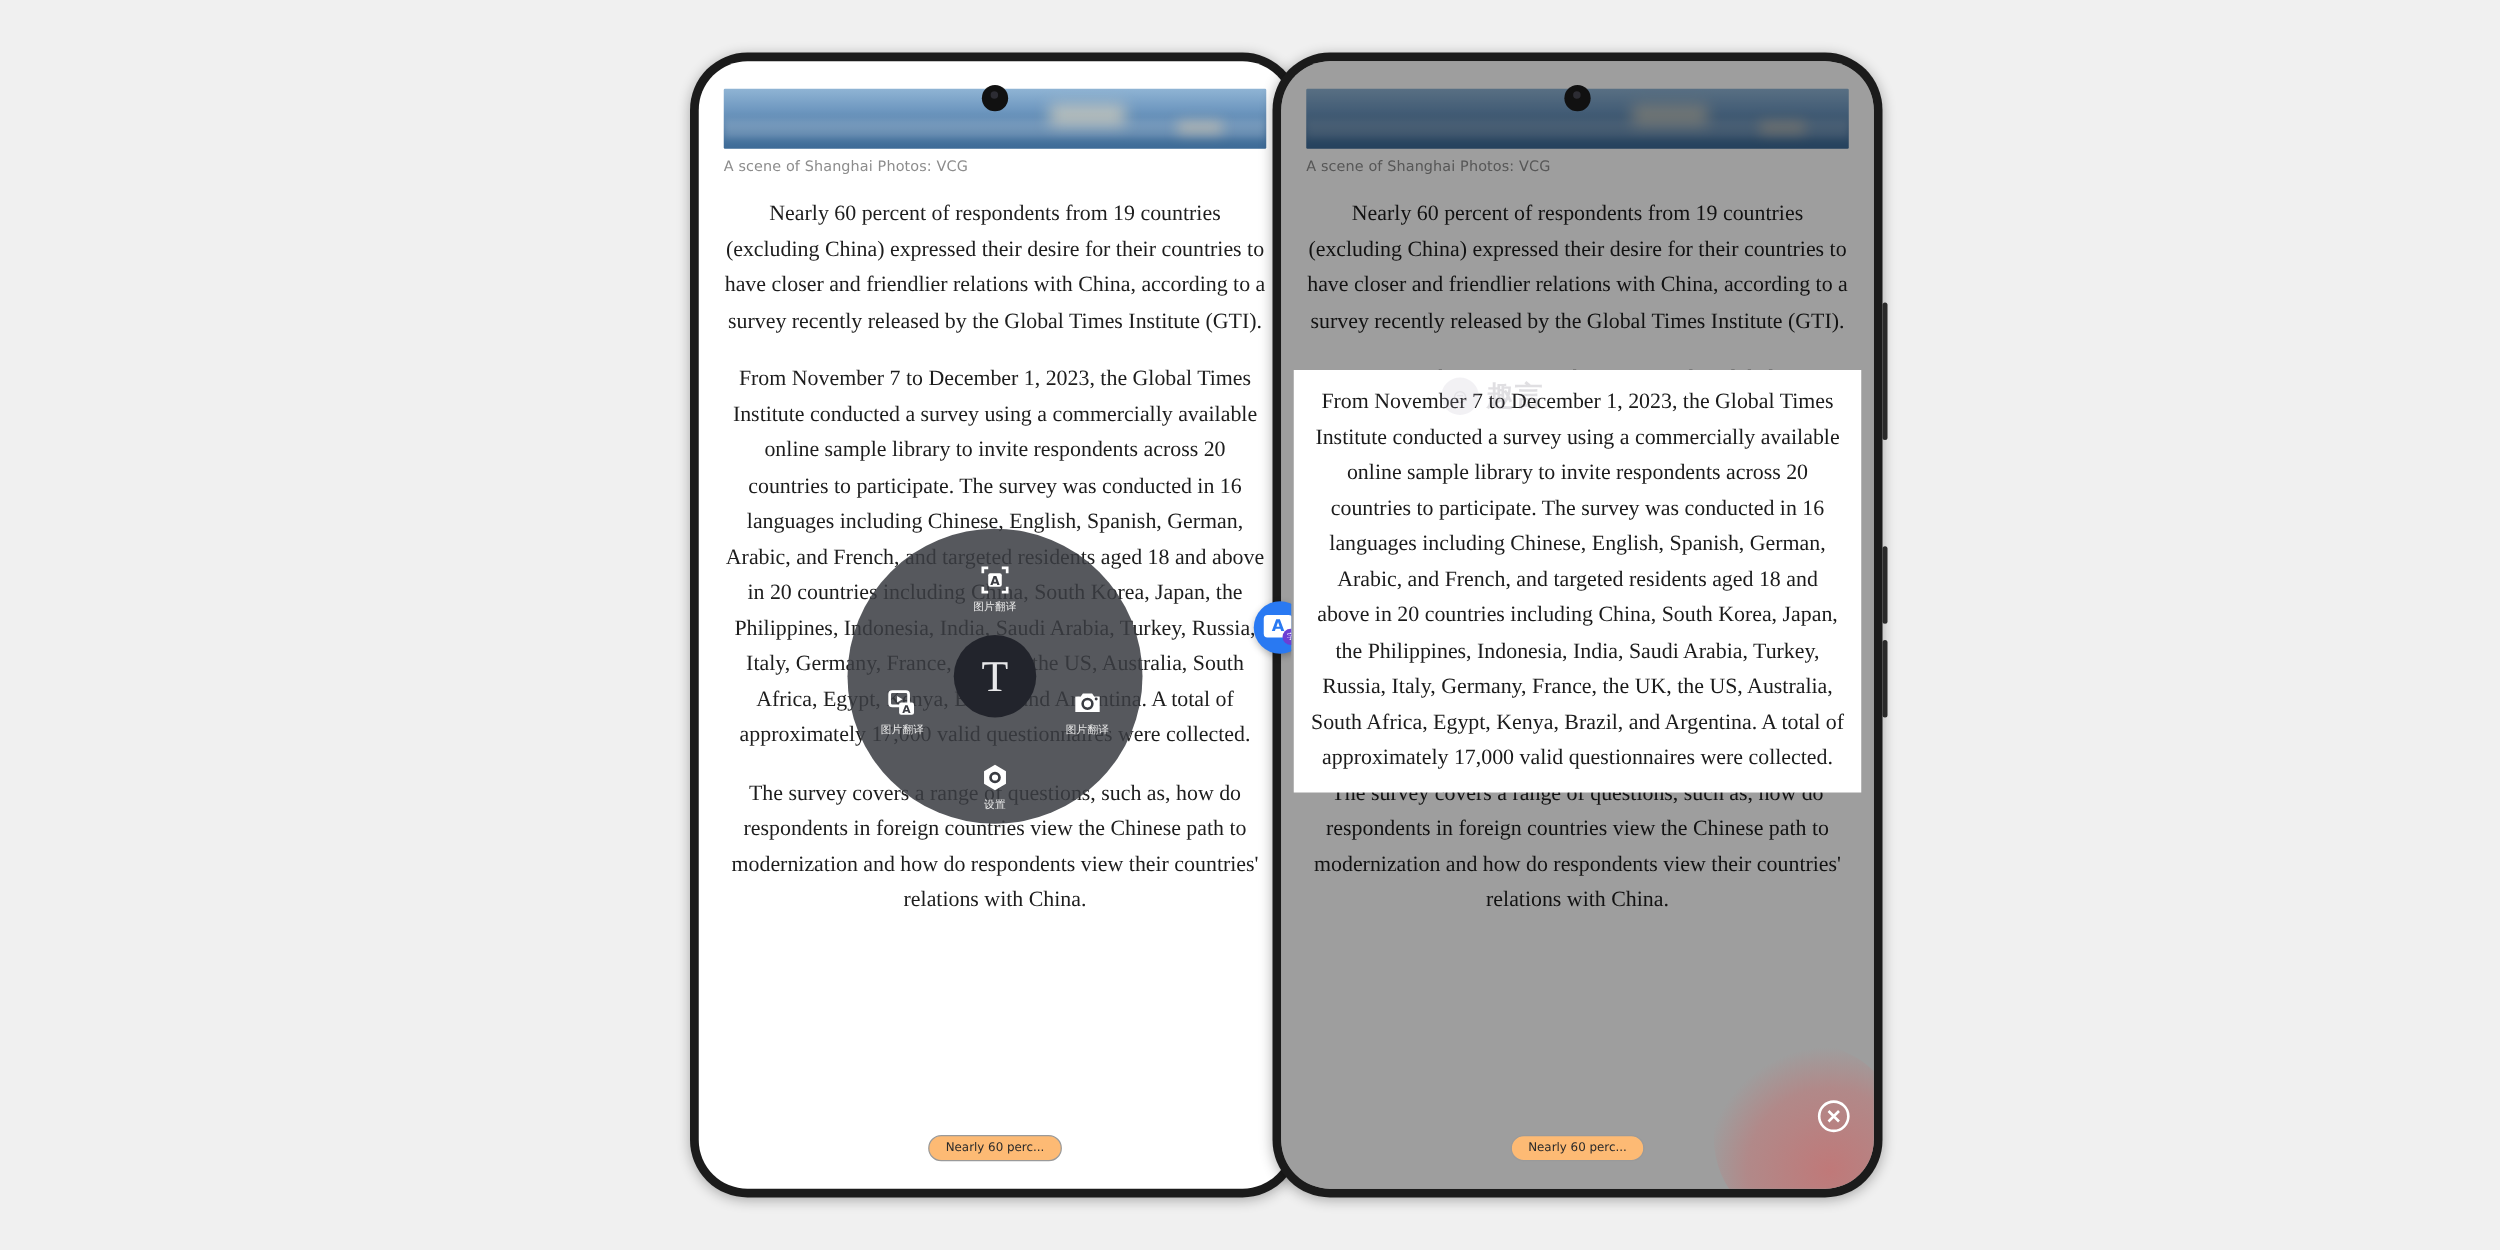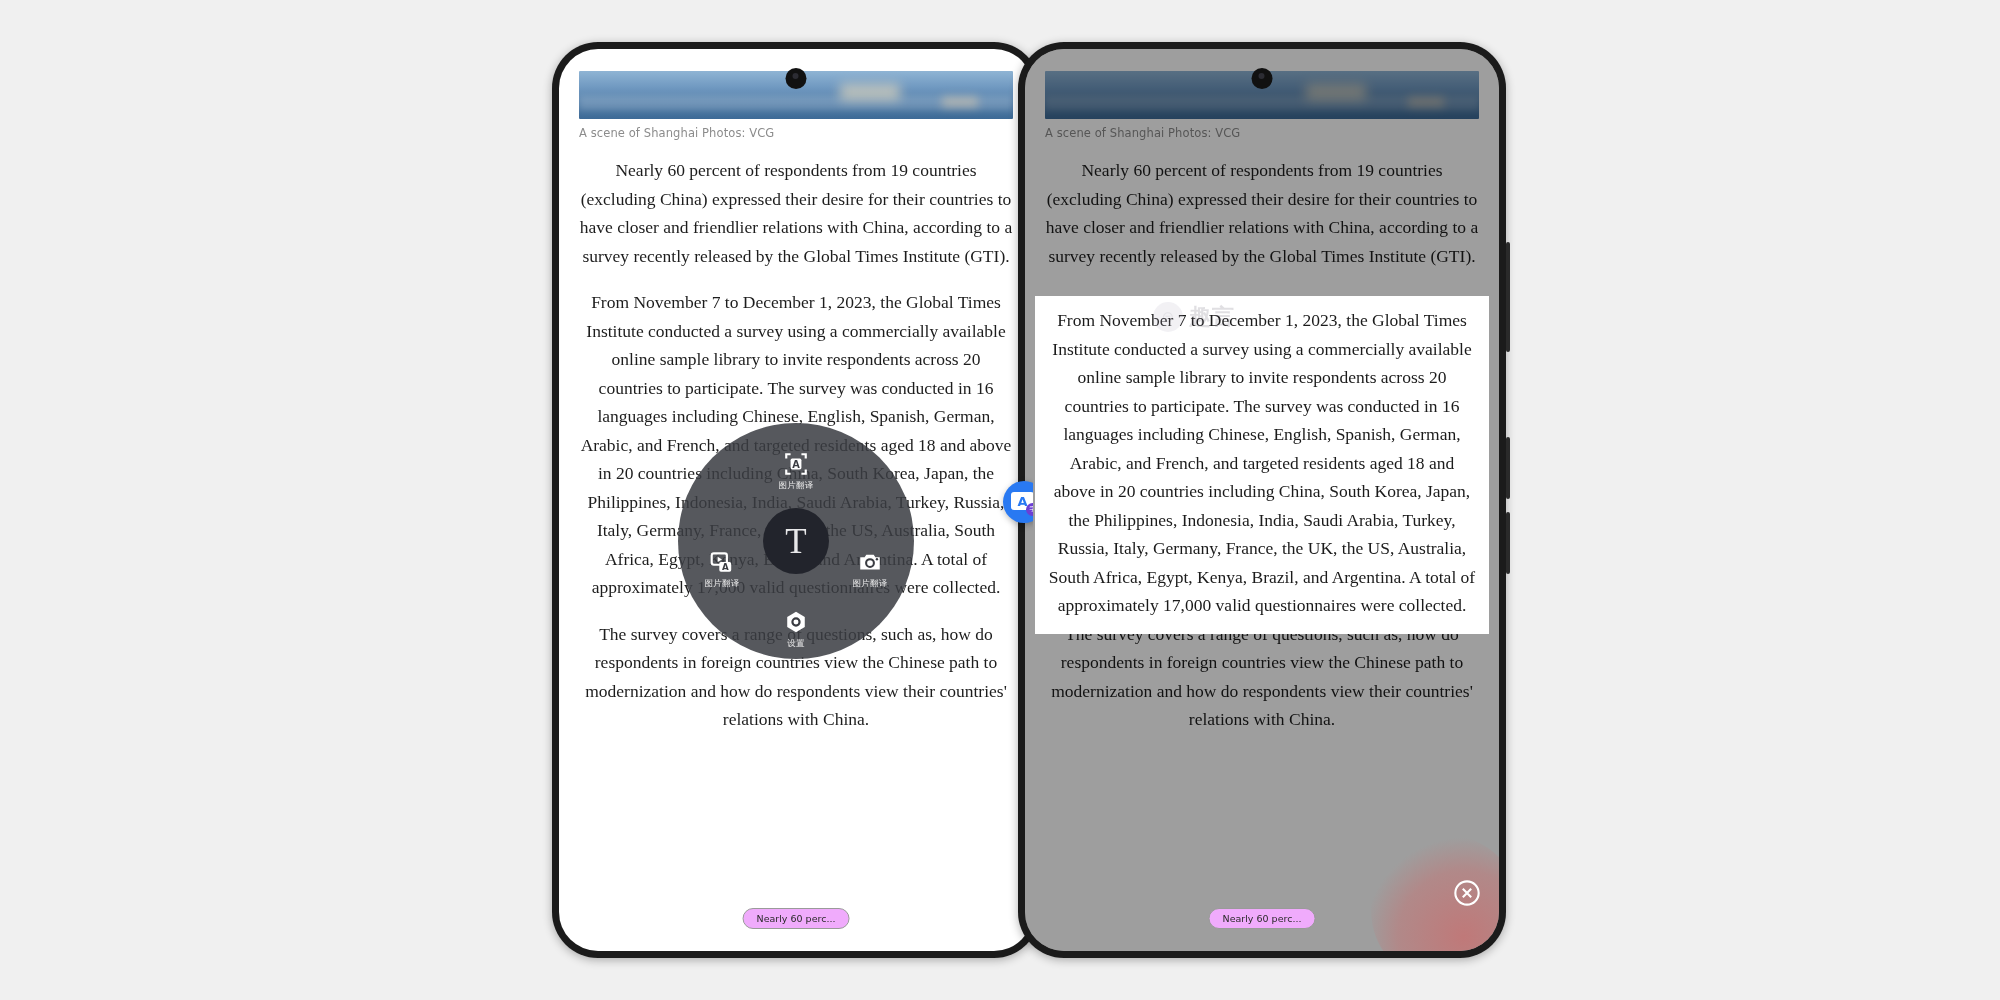--- a/index.html
+++ b/index.html
@@ -112,21 +112,21 @@
   }
   .para.first { margin-top: 16px; }
 
   
   .bottom-pill {
     position: absolute;
     left: 50%; bottom: 22px;
     transform: translateX(-50%);
     border: 1px solid #9a9a9a;
     border-radius: 14px;
-    background: #f0abfc;
+    background: #fdba74;
     padding: 4px 13px;
     font-family: "DejaVu Sans", sans-serif;
     font-size: 9.5px;
     color: #2a2a2a;
     white-space: nowrap;
     z-index: 30;
     text-align: right;
   }
 
   

